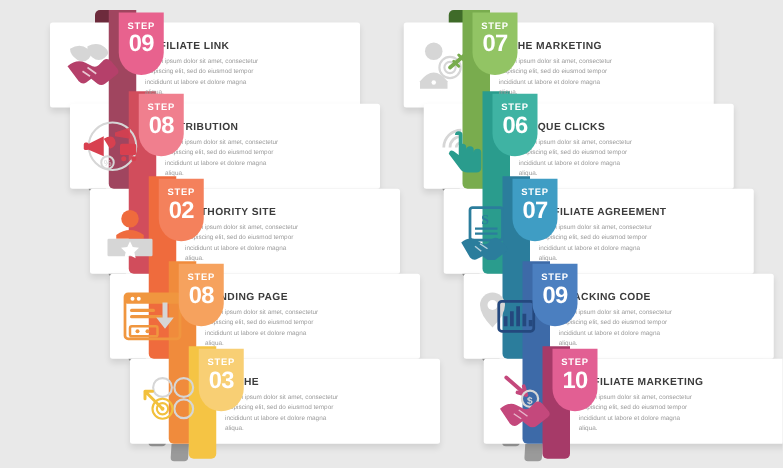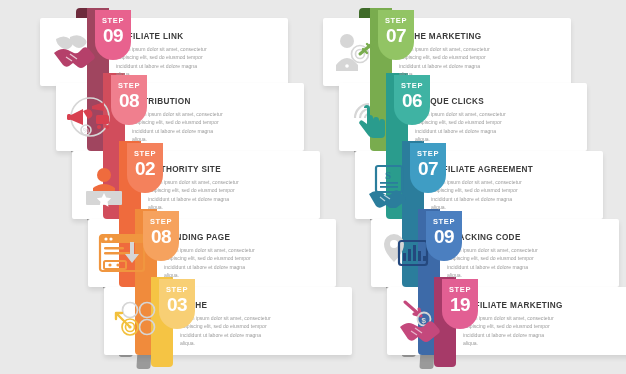--- a/index.html
+++ b/index.html
@@ -345,20 +345,20 @@
         <svg width="50" height="42" viewBox="0 0 50 42">
         <path d="M8 2 L24 16 M24 16 l-2-7 M24 16 l-7-2" stroke="#c4487c" stroke-width="3" fill="none" stroke-linecap="round"></path>
         <circle cx="27" cy="19" r="6.5" fill="none" stroke="#d6d6d6" stroke-width="1.8"></circle>
         <text x="24.5" y="23" font-size="8" font-weight="bold" fill="#d6d6d6" font-family="Liberation Sans, sans-serif">$</text>
         <path d="M3 27 q7-6 13-3 l6 3 q3 1 5-1 l4-4 q3-2 6 1 l5 6 q2 3-1 5 l-9 7 q-3 2-6 0 l-5-4 -4 3 q-3 2-6-1 z" fill="#c4487c"></path>
         <path d="M14 31 l6 4 M18 28 l7 5" stroke="#ffffff" stroke-width="1.2" opacity=".6" fill="none"></path>
       </svg>
       </div>
       <div class="badge" style="left:442px;top:279px;background:#e25f93;">
           <span class="b-step">STEP</span>
-          <span class="b-num">19</span>
+          <span class="b-num">10</span>
        </div>
       <div class="txt" style="left:463px;top:301px;">
           <p class="title">AFFILIATE MARKETING</p>
           <p class="body">Lorem ipsum dolor sit amet, consectetur adipiscing elit, sed do eiusmod tempor incididunt ut labore et dolore magna aliqua.</p>
        </div>
     </div>
   </div>
 
 </body></html>

